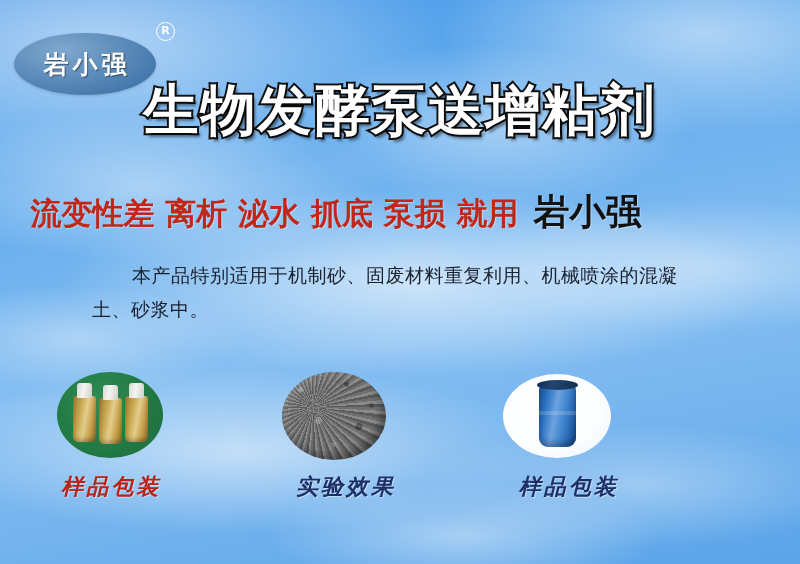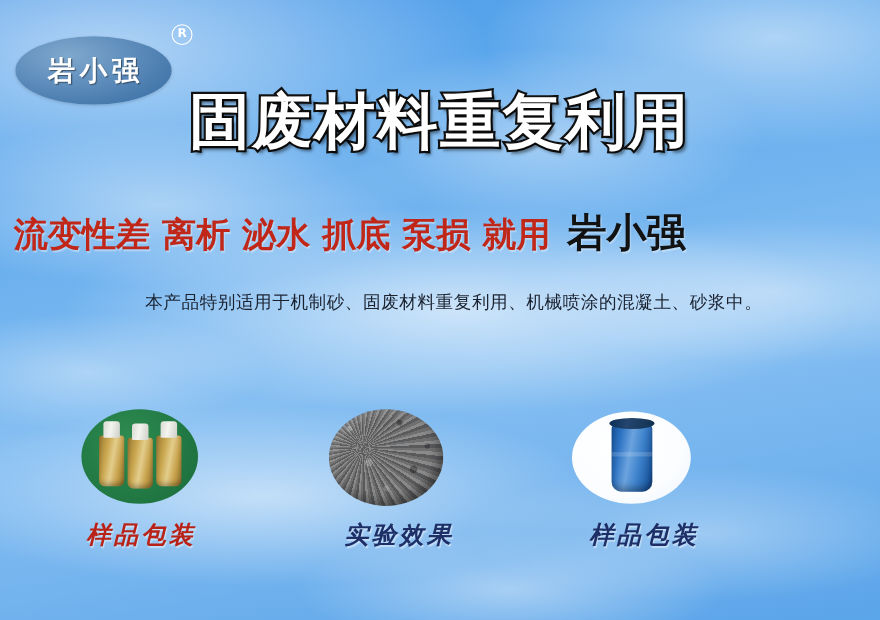--- a/index.html
+++ b/index.html
@@ -64,39 +64,40 @@
     text-shadow:3px 4px 3px rgba(0,0,0,.45);
   }
   
   #slogan{
     position:absolute;left:0;top:188px;width:636px;
     text-align:center;
     font-size:31px;font-weight:700;
     color:#c02718;
     text-shadow:1px 1px 1px rgba(255,255,255,.35);
     white-space:nowrap;
+    padding-left:18px;
   }
   #slogan .brand{
     color:#121212;
     font-size:36px;
     font-weight:700;
     margin-left:2px;
   }
   #slogan .gap{display:inline-block;width:13px;}
   
   #desc{
     position:absolute;left:92px;top:258px;width:620px;
-    font-size:16px;line-height:34px;
+    font-size:19px;line-height:34px;
     color:#1a2230;
     text-indent:40px;
     letter-spacing:.5px;
   }
   
   #products{
-    position:absolute;left:17px;top:372px;width:668px;
+    position:absolute;left:0;top:372px;width:668px;
     display:flex;
   }
   .product{
     width:266.6px;
     display:flex;flex-direction:column;align-items:center;
   }
   .shot{width:108px;height:90px;position:relative;}
   .caption{
     margin-top:10px;
     font-size:22px;font-weight:700;font-style:italic;
@@ -165,21 +166,21 @@
 </head>
 <body>
 
 <div id="banner">
 
   <div id="logo">
     <span class="lk">岩小强</span>
     <span class="reg">R</span>
   </div>
 
-  <div id="headline">固废材料重复利用</div>
+  <div id="headline">生物发酵泵送增粘剂</div>
 
   <div id="slogan">
     <span>流变性差  离析  泌水  抓底  泵损  就用</span><span class="gap"></span><span class="brand">岩小强</span>
   </div>
 
   <div id="desc">本产品特别适用于机制砂、固废材料重复利用、机械喷涂的混凝土、砂浆中。</div>
 
   <div id="products">
 
     <div class="product">

